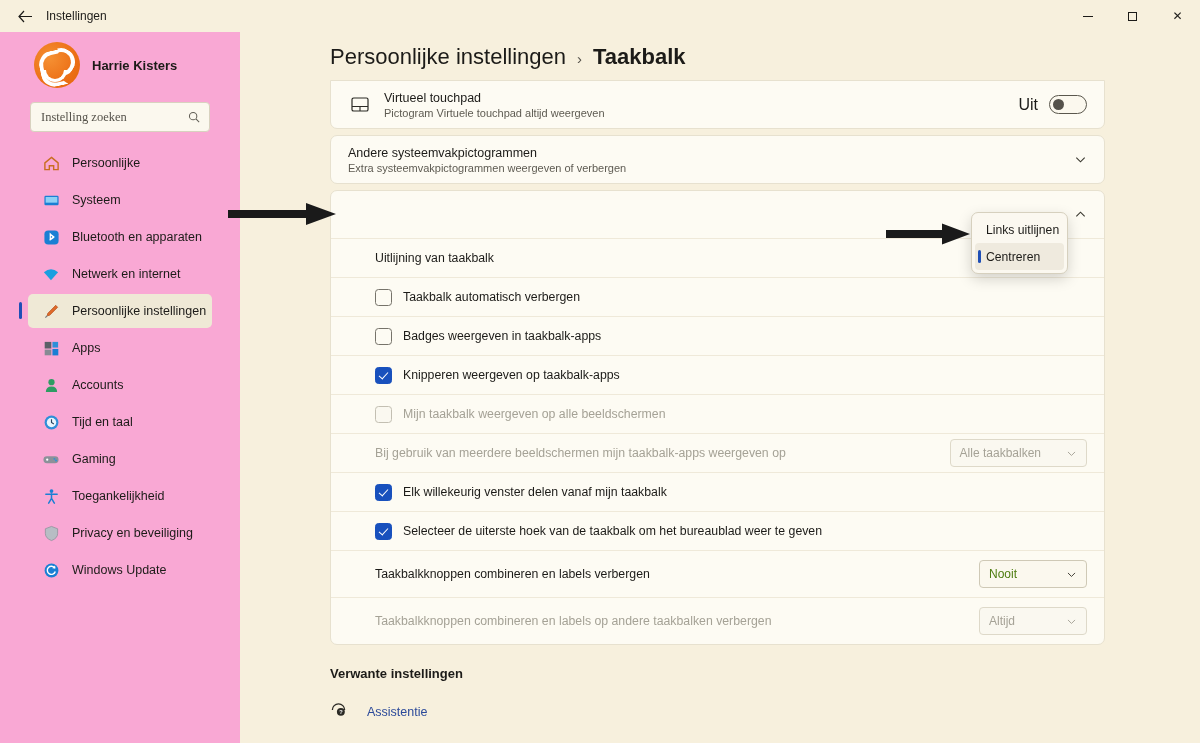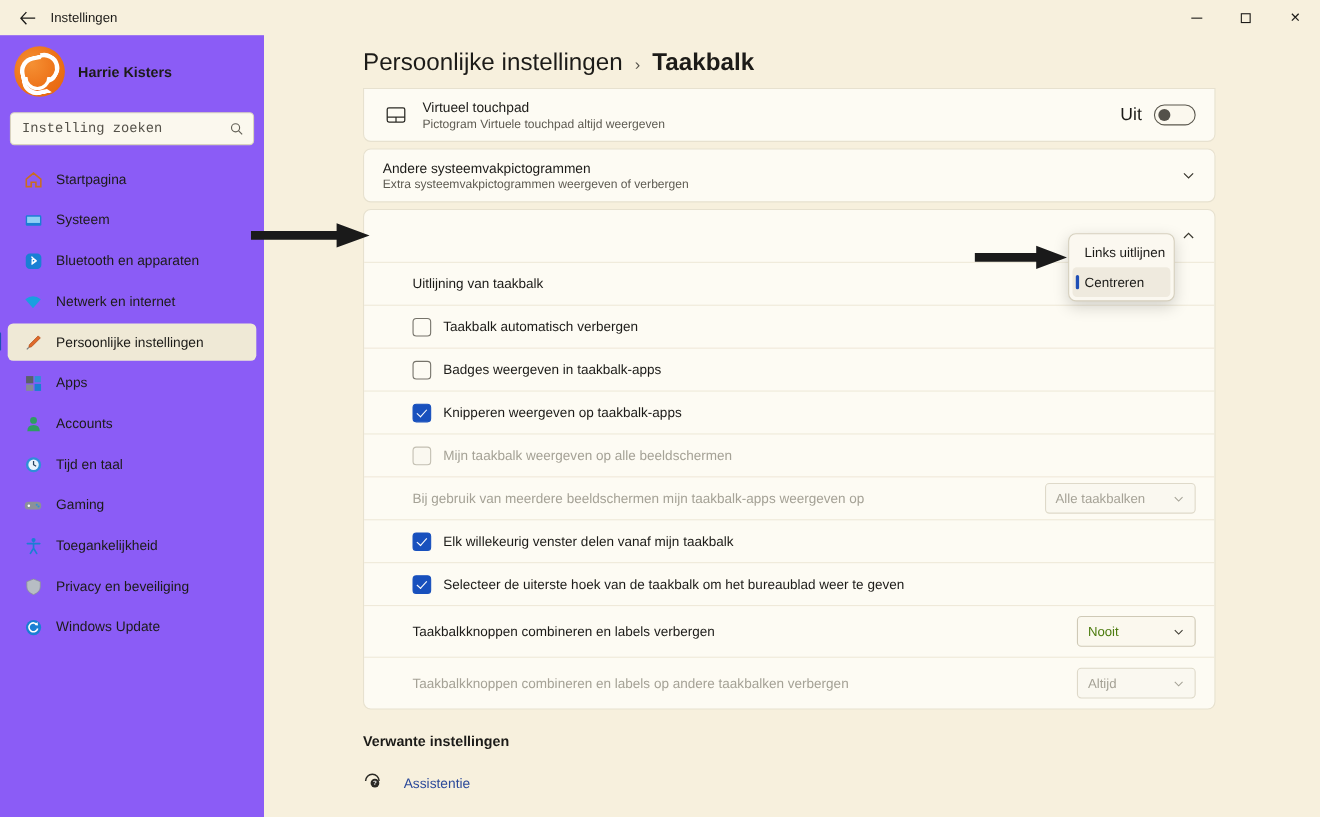--- a/index.html
+++ b/index.html
@@ -25,21 +25,21 @@
   .win-btn {
     width: 45px; height: 32px; display: flex; align-items: center; justify-content: center;
     font-size: 12px; color: #1c1b18;
   }
   .win-btn .sq { width: 9px; height: 9px; border: 1px solid #1c1b18; }
   .win-btn .dash { width: 10px; height: 1px; background: #1c1b18; }
 
   
   .sidebar {
     position: absolute; left: 0; top: 32px; width: 240px; height: 711px;
-    background: #8b5cf6; padding: 0 7px;
+    background: #f9a8d4; padding: 0 28px;
   }
   .profile { display: flex; align-items: center; gap: 12px; padding: 10px 4px 14px 6px; }
   .avatar {
     width: 46px; height: 46px; border-radius: 50%;
     background: radial-gradient(circle at 35% 35%, #f59033 0%, #ec6f16 60%, #e2640c 100%);
     position: relative; overflow: hidden; flex: none;
   }
   .avatar::before {
     content: ""; position: absolute; left: 6px; top: 9px;
     width: 17px; height: 28px;
@@ -59,21 +59,21 @@
   }
   .profile-name { font-size: 13px; font-weight: bold; color: #1c1b18; }
 
   .search-box {
     position: relative; height: 30px; margin: 0 2px 14px 2px;
     background: #fbf8ee; border: 1px solid #d8d2bf; border-radius: 4px;
     display: flex; align-items: center;
   }
   .search-box input {
     border: none; outline: none; background: transparent;
-    font-family: Liberation Mono, monospace; font-size: 12.5px; color: #3a382f;
+    font-family: Liberation Serif, serif; font-size: 12.5px; color: #3a382f;
     padding: 0 26px 0 10px; width: 100%; height: 100%;
   }
   .search-box input::placeholder { color: #55524a; }
   .search-icon { position: absolute; right: 9px; width: 12px; height: 12px; opacity: .8; }
 
   .nav { margin-top: 2px; }
   .nav-item {
     position: relative; display: flex; align-items: center; gap: 12px;
     height: 34px; padding-left: 14px; border-radius: 5px; margin-bottom: 3px;
     font-size: 12.5px; color: #1c1b18;
@@ -218,21 +218,21 @@
       </svg>
     </div>
 
     <div class="nav">
       <div class="nav-item">
         <span class="nav-ico">
           <svg width="17" height="17" viewBox="0 0 18 18">
               <path d="M9 2.5 L16 8.3 V15.5 H11.3 V11.3 H6.7 V15.5 H2 V8.3 Z" fill="none" stroke="#c96d20" stroke-width="1.5"></path>
             </svg>
         </span>
-        <span>Startpagina</span>
+        <span>Persoonlijke</span>
       </div>
       <div class="nav-item">
         <span class="nav-ico">
           <svg width="17" height="17" viewBox="0 0 18 18">
               <rect x="1.5" y="4" width="15" height="10" rx="1.3" fill="#1a7fd4"></rect>
               <rect x="2.8" y="5.3" width="12.4" height="6" fill="#8fd0f5"></rect>
             </svg>
         </span>
         <span>Systeem</span>
       </div>

